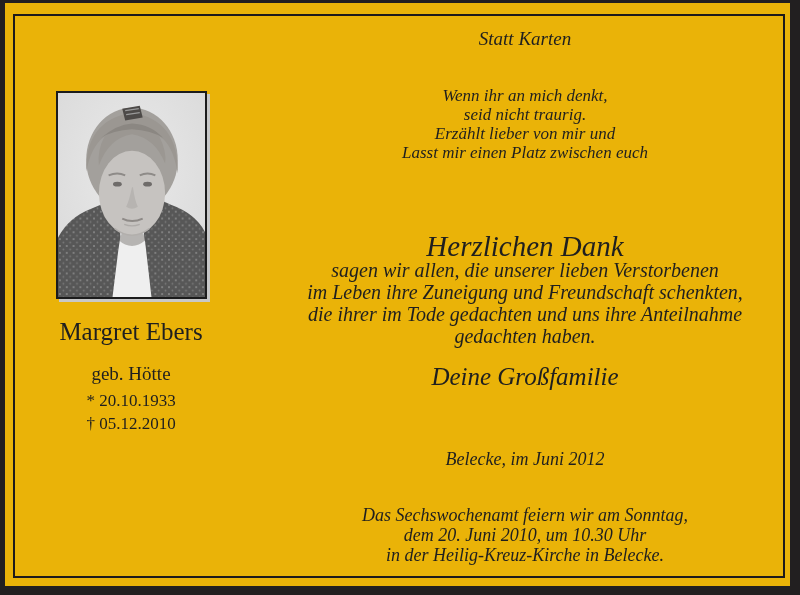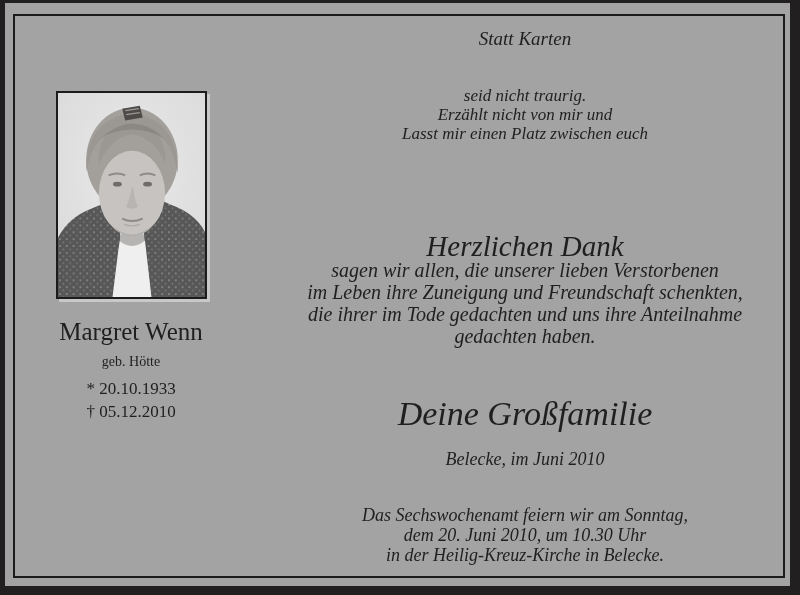--- a/index.html
+++ b/index.html
@@ -1,41 +1,41 @@
 <!DOCTYPE html>
 <html><head>
 <meta charset="utf-8">
 <style>
   html,body{margin:0;padding:0;background:#555;}
   .scan{
     position:relative;width:800px;height:595px;background:#221f20;overflow:hidden;
     font-family:"Liberation Serif","DejaVu Serif",serif;color:#1f1f1f;
   }
-  .card{position:absolute;left:5px;top:3px;right:10px;bottom:9px;background:#a3a3a3;}
+  .card{position:absolute;left:5px;top:3px;right:10px;bottom:9px;background:#eab308;}
   .frame{position:absolute;left:8px;top:11px;right:5px;bottom:8px;border:2px solid #1d1a1b;pointer-events:none;}
 
   .rblock{position:absolute;left:245px;width:550px;text-align:center;font-style:italic;}
   .b-statt{top:24px;font-size:19px;line-height:23px;}
   .b-poem{top:83px;font-size:17px;line-height:19px;}
   .b-dank{top:226px;font-size:29px;line-height:34px;}
   .b-para{top:256px;font-size:20px;line-height:22px;}
-  .b-sig{top:394px;font-size:34px;line-height:34px;}
+  .b-sig{top:357px;font-size:25px;line-height:34px;}
   .b-place{top:445px;font-size:18px;line-height:22px;}
   .b-service{top:502px;font-size:18px;line-height:20px;}
 
   .photo{
     position:absolute;left:51px;top:88px;width:151px;height:208px;
     border:2px solid #1c1c1c;box-sizing:border-box;background:#d9d9d9;
     box-shadow:3px 3px 0 #c8c8c8;
   }
   .photo svg{display:block;width:100%;height:100%;}
 
   .name-block{position:absolute;left:20px;top:314px;width:212px;text-align:center;font-style:normal;}
   .name{font-size:25px;line-height:30px;}
-  .maiden{font-size:14px;line-height:18px;margin-top:6px;}
+  .maiden{font-size:19px;line-height:18px;margin-top:18px;}
   .dates{display:inline-block;text-align:left;font-size:17px;line-height:23px;margin-top:6px;}
 </style>
 </head>
 <body>
 
 <div class="scan">
   <div class="card">
     <div class="frame"></div>
 
     <div class="rblock b-statt">Statt Karten</div>
@@ -85,45 +85,46 @@
         <path d="M76 96 Q73 110 70 116 Q76 120 82 116 Q79 110 77 96" fill="#b7b4b1"></path>
 
         <path d="M66 128 Q76 133 87 128" stroke="#8e8a87" stroke-width="2" fill="none"></path>
         <path d="M68 134 Q76 137 84 134" stroke="#aeaba8" stroke-width="1.2" fill="none"></path>
 
         <path d="M58 138 Q76 152 94 138" stroke="#b2afac" stroke-width="1.5" fill="none"></path>
       </svg>
     </div>
 
     <div class="name-block">
-      <div class="name">Margret Wenn</div>
+      <div class="name">Margret Ebers</div>
       <div class="maiden">geb. Hötte</div>
       <div class="dates">
         <div>* 20.10.1933</div>
         <div>† 05.12.2010</div>
       </div>
     </div>
 
     <div class="rblock b-poem">
+      <div>Wenn ihr an mich denkt,</div>
       <div>seid nicht traurig.</div>
-      <div>Erzählt nicht von mir und</div>
+      <div>Erzählt lieber von mir und</div>
       <div>Lasst mir einen Platz zwischen euch</div>
     </div>
 
     <div class="rblock b-dank">Herzlichen Dank</div>
     <div class="rblock b-para">
       <div>sagen wir allen, die unserer lieben Verstorbenen</div>
       <div>im Leben ihre Zuneigung und Freundschaft schenkten,</div>
       <div>die ihrer im Tode gedachten und uns ihre Anteilnahme</div>
       <div>gedachten haben.</div>
     </div>
 
     <div class="rblock b-sig">Deine Großfamilie</div>
 
-    <div class="rblock b-place">Belecke, im Juni 2010</div>
+    <div class="rblock b-place">Belecke, im Juni 2012</div>
 
     <div class="rblock b-service">
       <div>Das Sechswochenamt feiern wir am Sonntag,</div>
       <div>dem 20. Juni 2010, um 10.30 Uhr</div>
       <div>in der Heilig-Kreuz-Kirche in Belecke.</div>
     </div>
 
   </div>
 </div>
 

